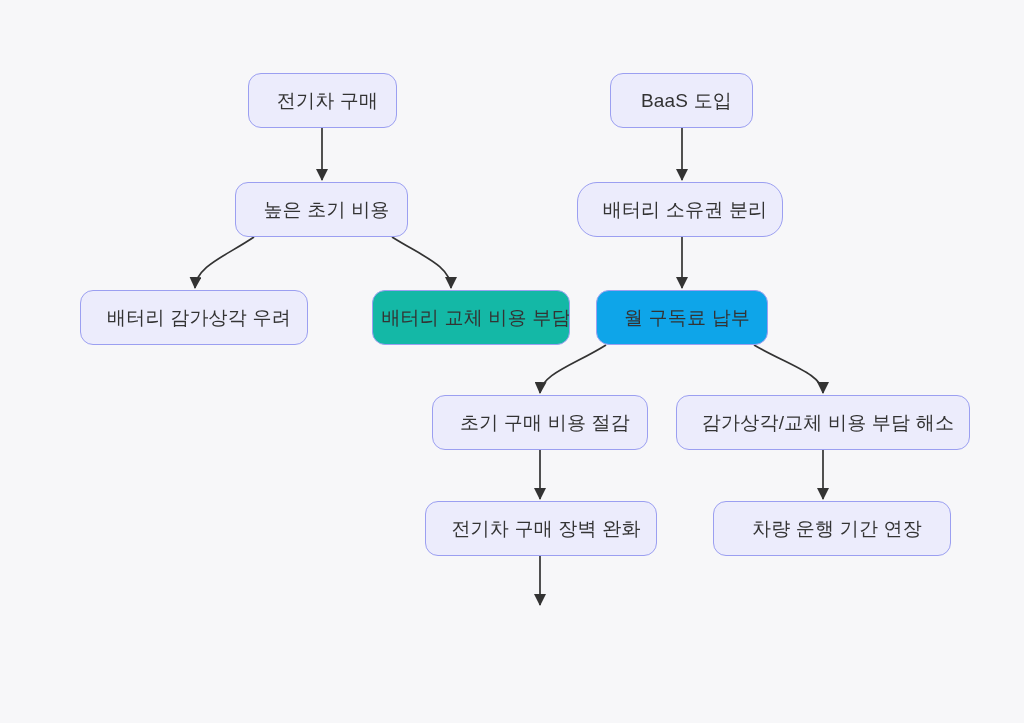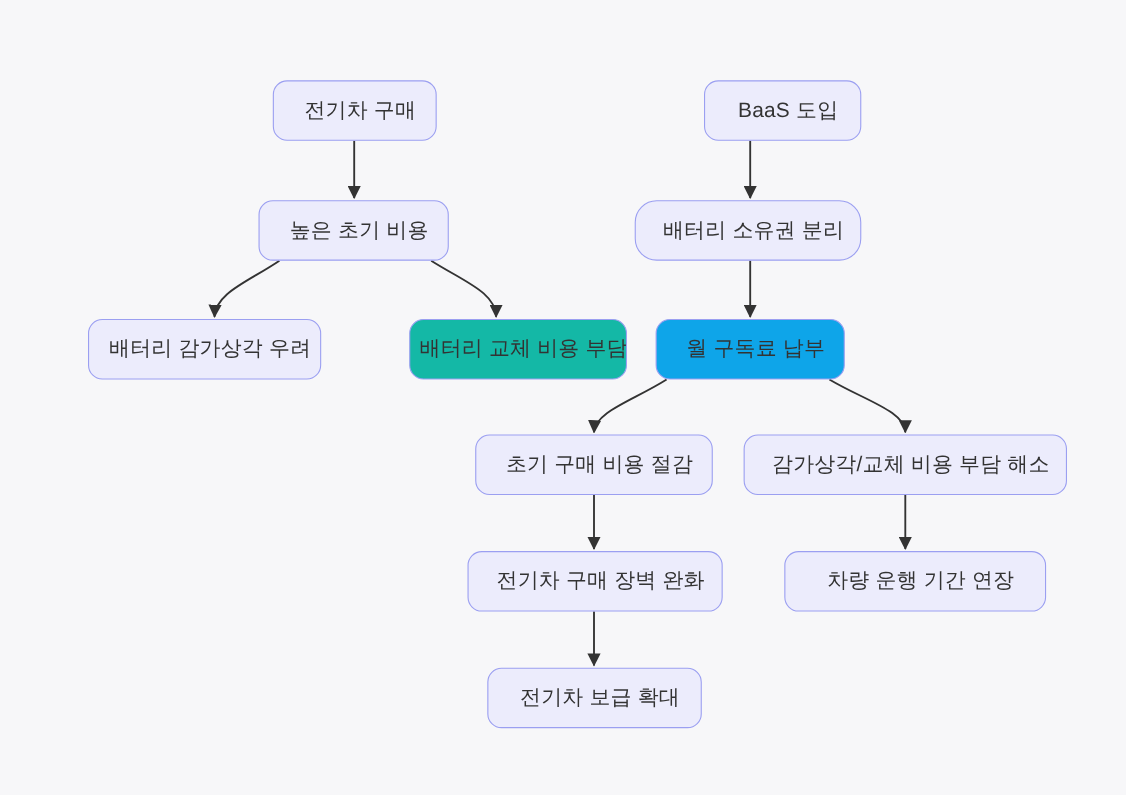--- a/index.html
+++ b/index.html
@@ -70,46 +70,43 @@
         <path d="M754,345 C786,364 823,374 823,393" class="edge" marker-end="url(#arrowhead)" style="stroke: rgb(51, 51, 51); stroke-width: 1.7px;"></path>
         <path d="M540,450 L540,499" class="edge" marker-end="url(#arrowhead)" style="stroke: rgb(51, 51, 51); stroke-width: 1.7px;"></path>
         <path d="M823,450 L823,499" class="edge" marker-end="url(#arrowhead)" style="stroke: rgb(51, 51, 51); stroke-width: 1.7px;"></path>
         <path d="M540,556 L540,605" class="edge" marker-end="url(#arrowhead)" style="stroke: rgb(51, 51, 51); stroke-width: 1.7px;"></path>
       </g>
   </svg>
 
 <div class="node" style="left: 248px; top: 73px; width: 149px; height: 55px; background: rgb(236, 236, 252); border-color: rgb(155, 159, 241);">
     <span class="node-label" style="color: rgb(51, 51, 51); font-size: 19px;">전기차 구매</span>
   </div>
-    <div class="node" style="left: 640px; top: 73px; width: 143px; height: 55px; background: rgb(236, 236, 252); border-color: rgb(155, 159, 241);">
+    <div class="node" style="left: 610px; top: 73px; width: 143px; height: 55px; background: rgb(236, 236, 252); border-color: rgb(155, 159, 241);">
     <span class="node-label" style="color: rgb(51, 51, 51); font-size: 19px;">BaaS 도입</span>
   </div>
     <div class="node" style="left: 235px; top: 182px; width: 173px; height: 55px; background: rgb(236, 236, 252); border-color: rgb(155, 159, 241);">
     <span class="node-label" style="color: rgb(51, 51, 51); font-size: 19px;">높은 초기 비용</span>
   </div>
     <div class="node" style="left: 577px; top: 182px; width: 206px; height: 55px; background: rgb(236, 236, 252); border-color: rgb(155, 159, 241); border-radius: 20px;">
     <span class="node-label" style="color: rgb(51, 51, 51); font-size: 19px;">배터리 소유권 분리</span>
   </div>
-    <div class="node" style="left: 80px; top: 290px; width: 212px; height: 55px; background: rgb(236, 236, 252); border-color: rgb(155, 159, 241);">
+    <div class="node" style="left: 80px; top: 290px; width: 228px; height: 55px; background: rgb(236, 236, 252); border-color: rgb(155, 159, 241);">
     <span class="node-label" style="color: rgb(51, 51, 51); font-size: 19px;">배터리 감가상각 우려</span>
   </div>
     <div class="node" style="left: 334px; top: 290px; width: 198px; height: 55px; background: #14b8a6; border-color: rgb(155, 159, 241); margin-left: 38px;">
     <span class="node-label" style="color: rgb(51, 51, 51); font-size: 19px;">배터리 교체 비용 부담</span>
   </div>
     <div class="node" style="left: 596px; top: 290px; width: 172px; height: 55px; background: #0ea5e9; border-color: rgb(155, 159, 241);">
     <span class="node-label" style="color: rgb(51, 51, 51); font-size: 19px;">월 구독료 납부</span>
   </div>
     <div class="node" style="left: 676px; top: 395px; width: 294px; height: 55px; background: rgb(236, 236, 252); border-color: rgb(155, 159, 241);">
     <span class="node-label" style="color: rgb(51, 51, 51); font-size: 19px;">감가상각/교체 비용 부담 해소</span>
   </div>
     <div class="node" style="left: 432px; top: 395px; width: 216px; height: 55px; background: rgb(236, 236, 252); border-color: rgb(155, 159, 241);">
     <span class="node-label" style="color: rgb(51, 51, 51); font-size: 19px;">초기 구매 비용 절감</span>
   </div>
     <div class="node" style="left: 425px; top: 501px; width: 232px; height: 55px; background: rgb(236, 236, 252); border-color: rgb(155, 159, 241);">
     <span class="node-label" style="color: rgb(51, 51, 51); font-size: 19px;">전기차 구매 장벽 완화</span>
   </div>
     <div class="node" style="left: 713px; top: 501px; width: 238px; height: 55px; background: rgb(236, 236, 252); border-color: rgb(155, 159, 241);">
     <span class="node-label" style="color: rgb(51, 51, 51); font-size: 19px;">차량 운행 기간 연장</span>
   </div>
-    <div class="node" style="left: 443px; top: 607px; width: 195px; height: 55px; background: rgb(236, 236, 252); border-color: rgb(155, 159, 241);">
-    <span class="node-label" style="color: rgb(51, 51, 51); font-size: 19px;">전기차 보급 확대</span>
-  </div>
   </div>
 
 </body></html>

